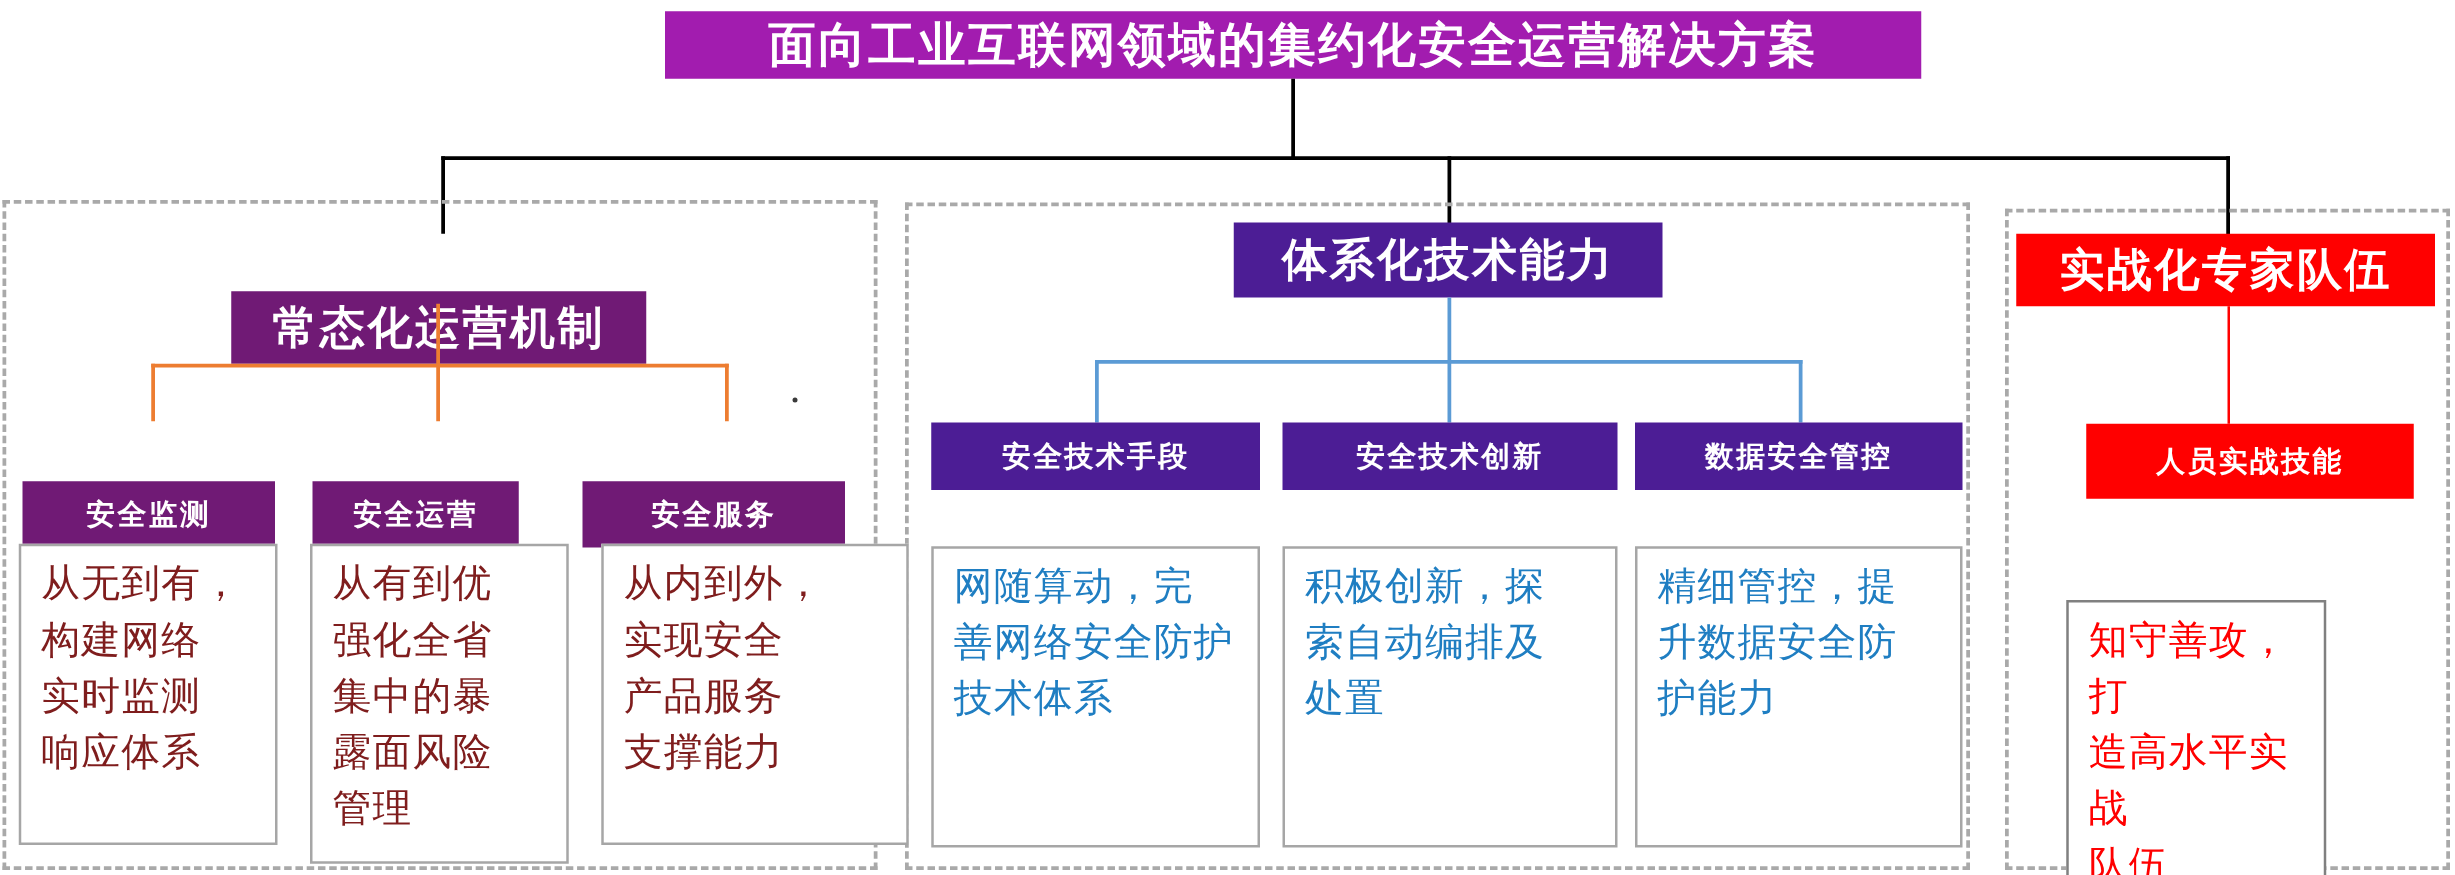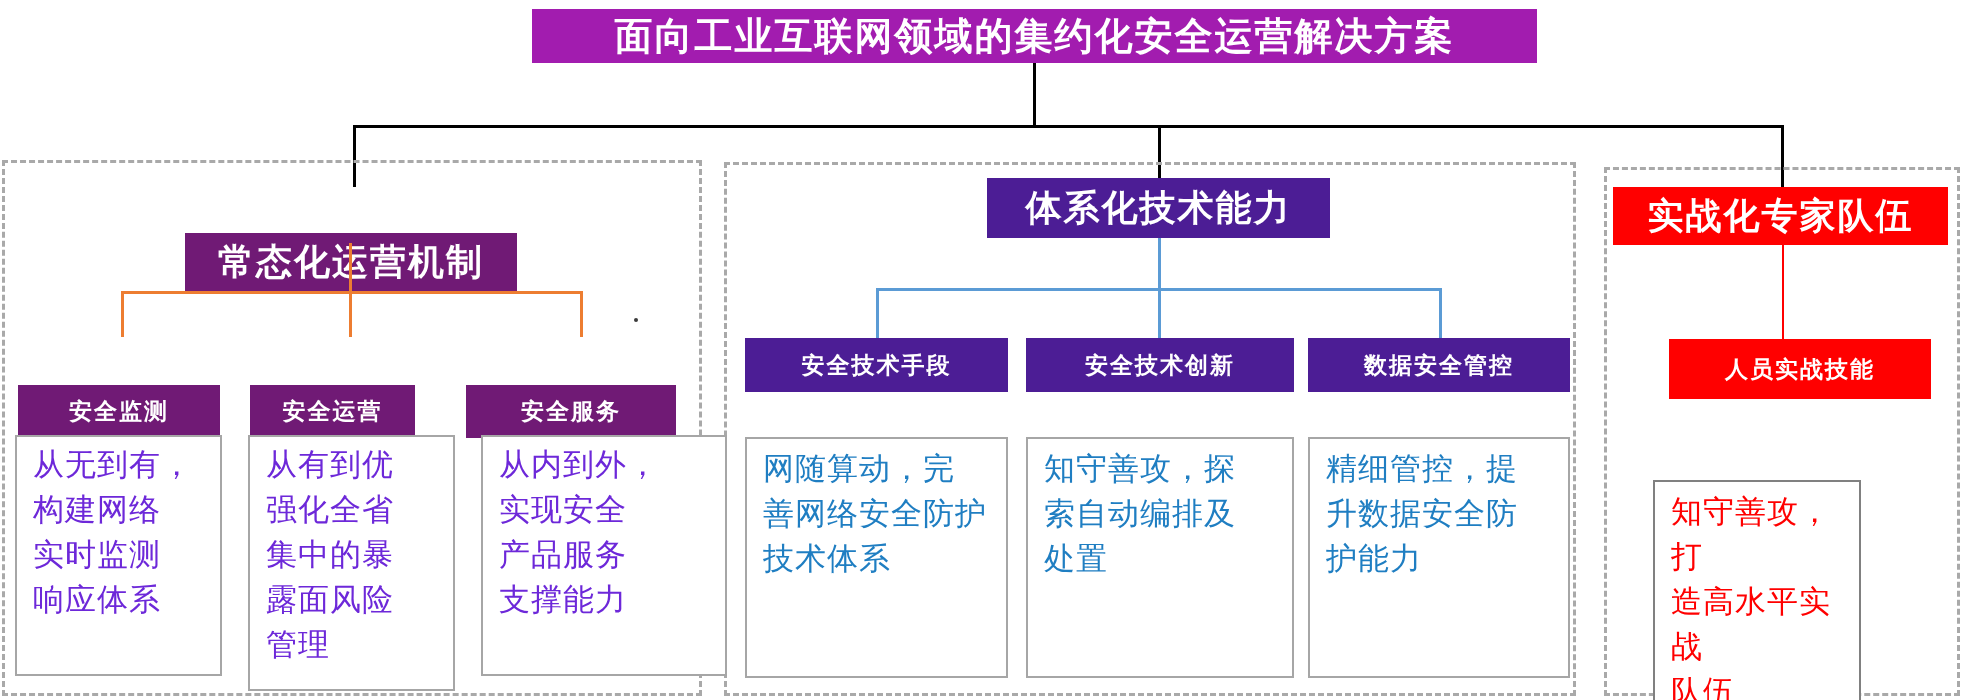--- a/index.html
+++ b/index.html
@@ -14,21 +14,21 @@
   .blue{background:#4c1d95;}
   .red{background:#FF0000;}
   .sec-hdr{font-size:36px;}
   .sub-hdr{font-size:23px;}
   
   .container{border:3px dashed #A9A9A9;background:transparent;}
   
   .desc{border:2px solid #A6A6A6;background:#fff;font-size:31px;
         line-height:1.45;white-space:pre-line;padding:8px 6px 0 16px;
         letter-spacing:1px;}
-  .desc.orange-t{color:#6d28d9;font-family:Liberation Mono, monospace;}
+  .desc.orange-t{color:#7f1d1d;}
   .desc.blue-t{color:#1F7EC2;}
   .desc.red-t{color:#FF0000;border-color:#808080;}
   
   .line{position:absolute;}
   .black-l{background:#000;}
   .orange-l{background:#ED7D31;}
   .blue-l{background:#5B9BD5;}
   .red-l{background:#FF0000;}
   .dot{position:absolute;width:4px;height:4px;background:#3a3a3a;border-radius:50%;}
 </style>
@@ -79,21 +79,21 @@
 <div class="line blue-l" style="left:1158px;top:288px;width:3px;height:50px;"></div>
 <div class="line blue-l" style="left:1439px;top:288px;width:3px;height:50px;"></div>
 
 <div class="abs hdrbox blue sub-hdr" style="left:745px;top:338px;width:263px;height:54px;">安全技术手段</div>
 <div class="abs hdrbox blue sub-hdr" style="left:1026px;top:338px;width:268px;height:54px;">安全技术创新</div>
 <div class="abs hdrbox blue sub-hdr" style="left:1308px;top:338px;width:262px;height:54px;">数据安全管控</div>
 
 <div class="abs desc blue-t" style="left:745px;top:437px;width:263px;height:241px;">网随算动，完
 善网络安全防护
 技术体系</div>
-<div class="abs desc blue-t" style="left:1026px;top:437px;width:268px;height:241px;">知守善攻，探
+<div class="abs desc blue-t" style="left:1026px;top:437px;width:268px;height:241px;">积极创新，探
 索自动编排及
 处置</div>
 <div class="abs desc blue-t" style="left:1308px;top:437px;width:262px;height:241px;">精细管控，提
 升数据安全防
 护能力</div>
 
 <div class="abs hdrbox red sec-hdr" style="left:1613px;top:187px;width:335px;height:58px;">实战化专家队伍</div>
 <div class="line red-l" style="left:1782px;top:245px;width:2px;height:94px;"></div>
 
 <div class="abs hdrbox red sub-hdr" style="left:1652px;top:339px;width:262px;height:60px;margin-left:17px;">人员实战技能</div>

